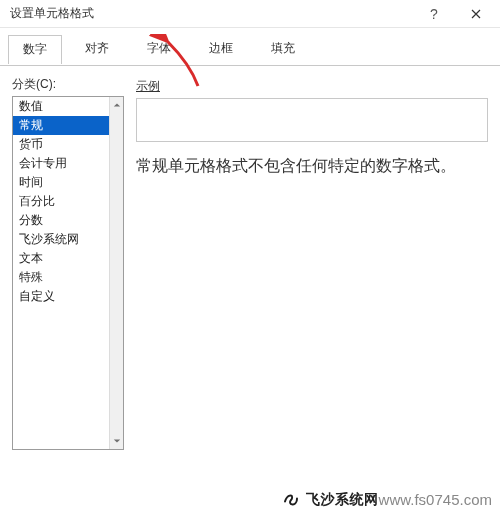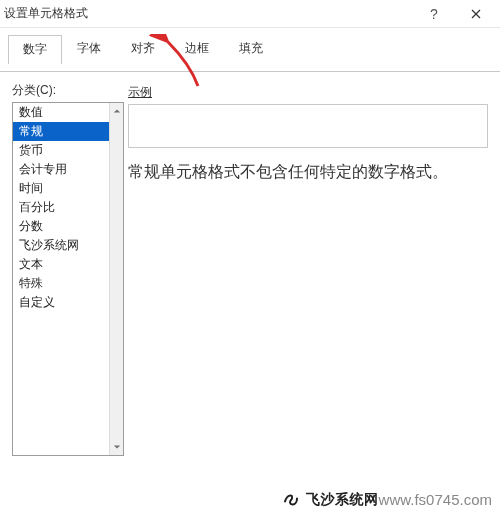--- a/index.html
+++ b/index.html
@@ -1,27 +1,27 @@
 <!DOCTYPE html>
 <html><head>
 <meta charset="utf-8">
 <style>
   * { box-sizing: border-box; margin: 0; padding: 0; }
   html, body { width: 500px; height: 515px; font-family: "Microsoft YaHei", "SimSun", sans-serif; font-size: 12px; background: #fff; overflow: hidden; }
   .window { position: relative; width: 500px; height: 515px; background: #fff; }
-  .titlebar { height: 28px; display: flex; align-items: center; padding: 0 4px 0 4px; border-bottom: 1px solid #e6e6e6; }
+  .titlebar { height: 28px; display: flex; align-items: center; padding: 0 4px 0 10px; border-bottom: 1px solid #e6e6e6; }
   .title-text { flex: 1; font-size: 12px; color: #333; }
   .titlebar-btns { display: flex; align-items: center; gap: 2px; }
   .tbtn { width: 40px; height: 28px; display: flex; align-items: center; justify-content: center; color: #444; }
   .tbtn svg { width: 10px; height: 10px; stroke: #333; stroke-width: 1.2; fill: none; }
   .help { font-size: 14px; color: #555; }
-  .tabs { display: flex; align-items: flex-end; border-bottom: 1px solid #c8c8c8; padding: 6px 8px 8px 8px; gap: 0; }
+  .tabs { display: flex; align-items: flex-end; border-bottom: 1px solid #c8c8c8; padding: 6px 8px 2px 8px; gap: 8px; }
   .tab { padding: 5px 14px 6px 14px; font-size: 12px; color: #333; border: 1px solid transparent; border-bottom: none; position: relative; }
   .tab.active { border-color: #c8c8c8; background: #fff; top: 1px; }
-  .body { padding: 10px 12px; display: flex; gap: 4px; }
+  .body { padding: 10px 12px; display: flex; gap: 12px; }
   .left-col { width: 112px; }
   .cat-label { font-size: 12px; color: #333; margin-bottom: 3px; }
   .listbox { width: 112px; height: 354px; border: 1px solid #9c9c9c; background: #fff; position: relative; overflow: hidden; }
   .list-inner { position: absolute; top: 0; left: 0; right: 14px; bottom: 0; }
   .list-item { padding: 1px 6px; font-size: 12px; color: #222; line-height: 17px; }
   .list-item.selected { background: #0a63c9; color: #fff; }
   .scroll-track { position: absolute; top: 0; right: 0; width: 14px; height: 100%; background: #f0f0f0; border-left: 1px solid #dcdcdc; }
   .scroll-btn { width: 100%; height: 16px; display: flex; align-items: center; justify-content: center; }
   .scroll-btn svg { width: 8px; height: 8px; fill: #707070; }
   .right-col { flex: 1; }
@@ -47,22 +47,22 @@
       <div class="tbtn">
         <svg viewBox="0 0 10 10">
             <path d="M1 1 L9 9 M9 1 L1 9"></path>
           </svg>
       </div>
     </div>
   </div>
 
   <div class="tabs">
     <div class="tab active">数字</div>
+    <div class="tab">对齐</div>
     <div class="tab">字体</div>
-    <div class="tab">对齐</div>
     <div class="tab">边框</div>
     <div class="tab">填充</div>
   </div>
 
   <div class="body">
     <div class="left-col">
       <div class="cat-label">分类(C):</div>
       <div class="listbox">
         <div class="list-inner">
           <div class="list-item">数值</div>

